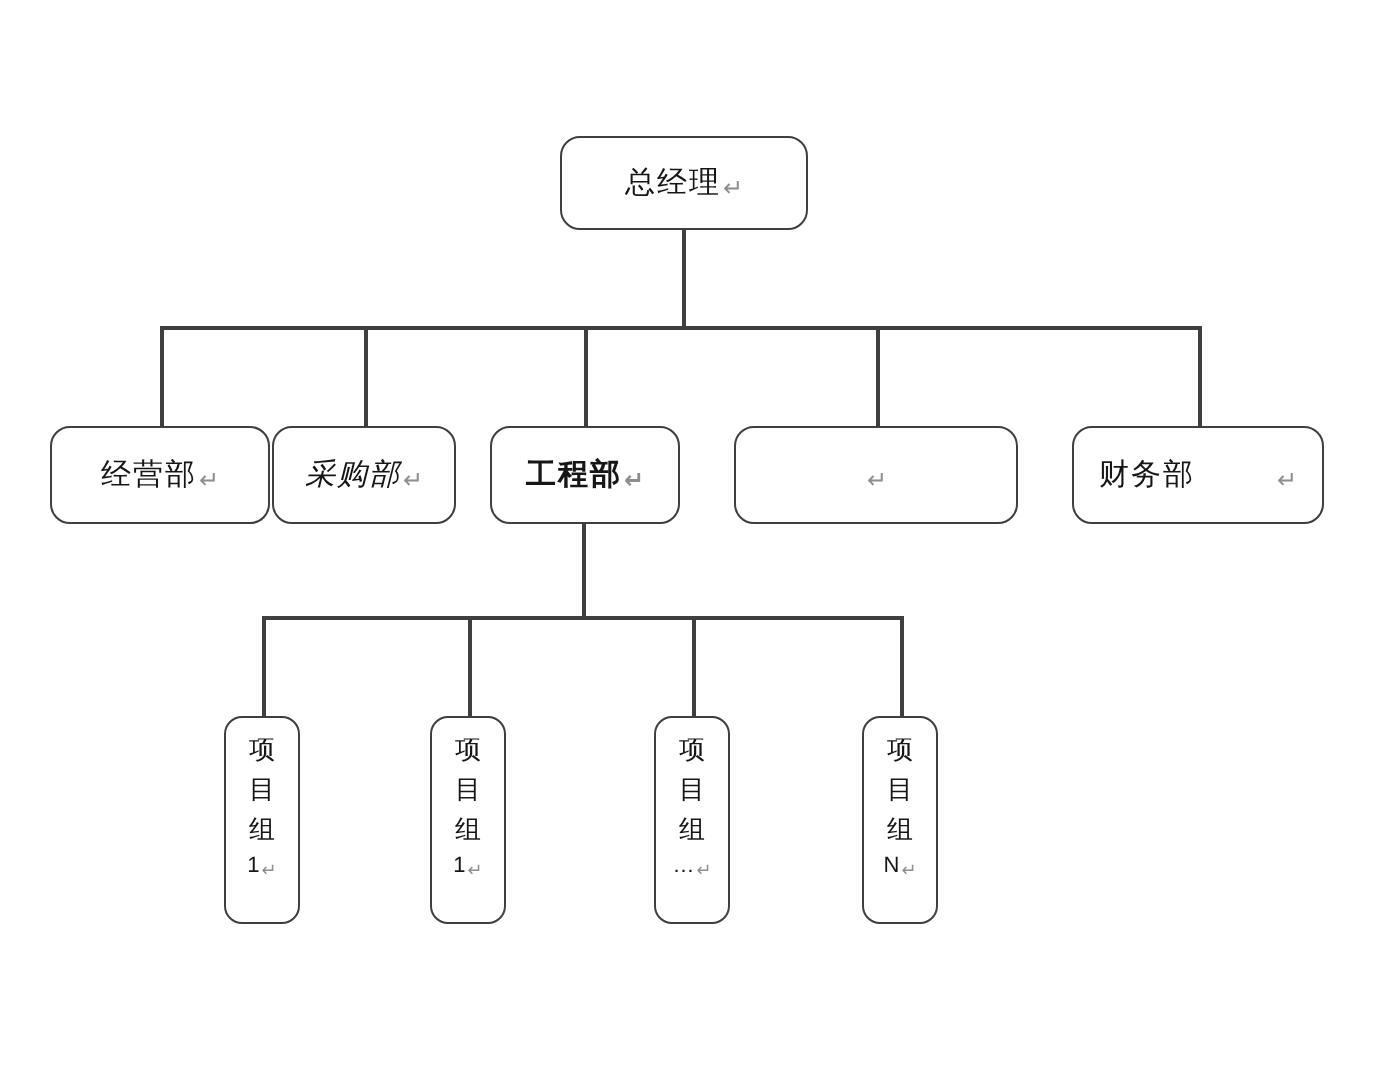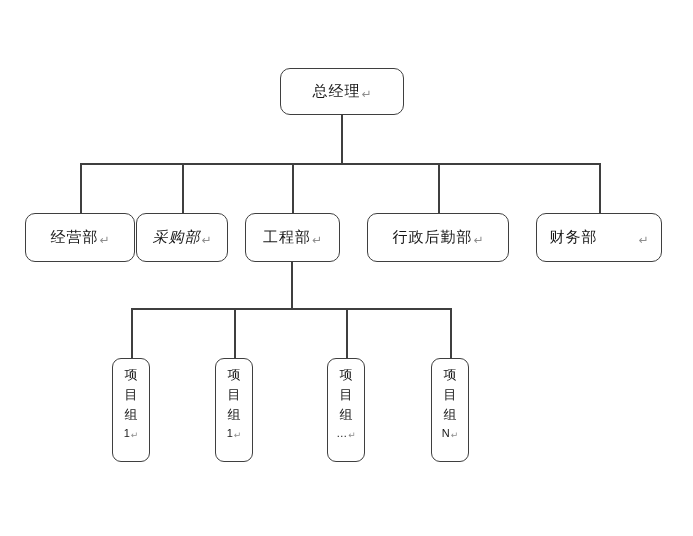--- a/index.html
+++ b/index.html
@@ -66,26 +66,25 @@
   </div>
 
   <div class="node" style="left:25px;top:213px;width:110px;height:49px;">
     <span>经营部</span>
     <span class="mark">↵</span>
   </div>
   <div class="node" style="left:136px;top:213px;width:92px;height:49px;font-style:italic;">
     <span>采购部</span>
     <span class="mark">↵</span>
   </div>
-  <div class="node" style="left:245px;top:213px;width:95px;height:49px;">
+  <div class="node" style="left:245px;top:213px;width:95px;height:49px;font-weight:bold;">
     <span>工程部</span>
     <span class="mark">↵</span>
   </div>
   <div class="node" style="left:367px;top:213px;width:142px;height:49px;">
-    <span>行政后勤部</span>
     <span class="mark">↵</span>
   </div>
   <div class="node" style="left:536px;top:213px;width:126px;height:49px;gap:40px;">
     <span>财务部</span>
     <span class="mark">↵</span>
   </div>
 
   <div class="node vnode" style="left:112px;top:358px;width:38px;height:104px;">
     <span class="vchar">项</span>
     <span class="vchar">目</span>

